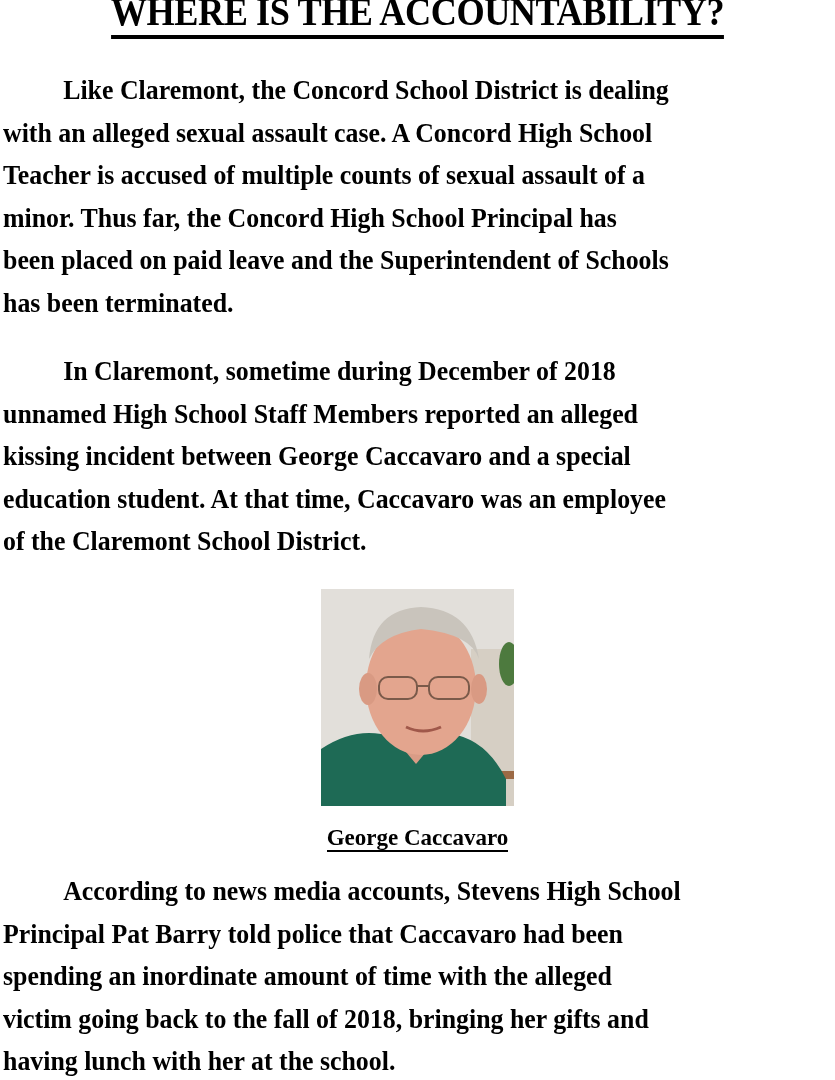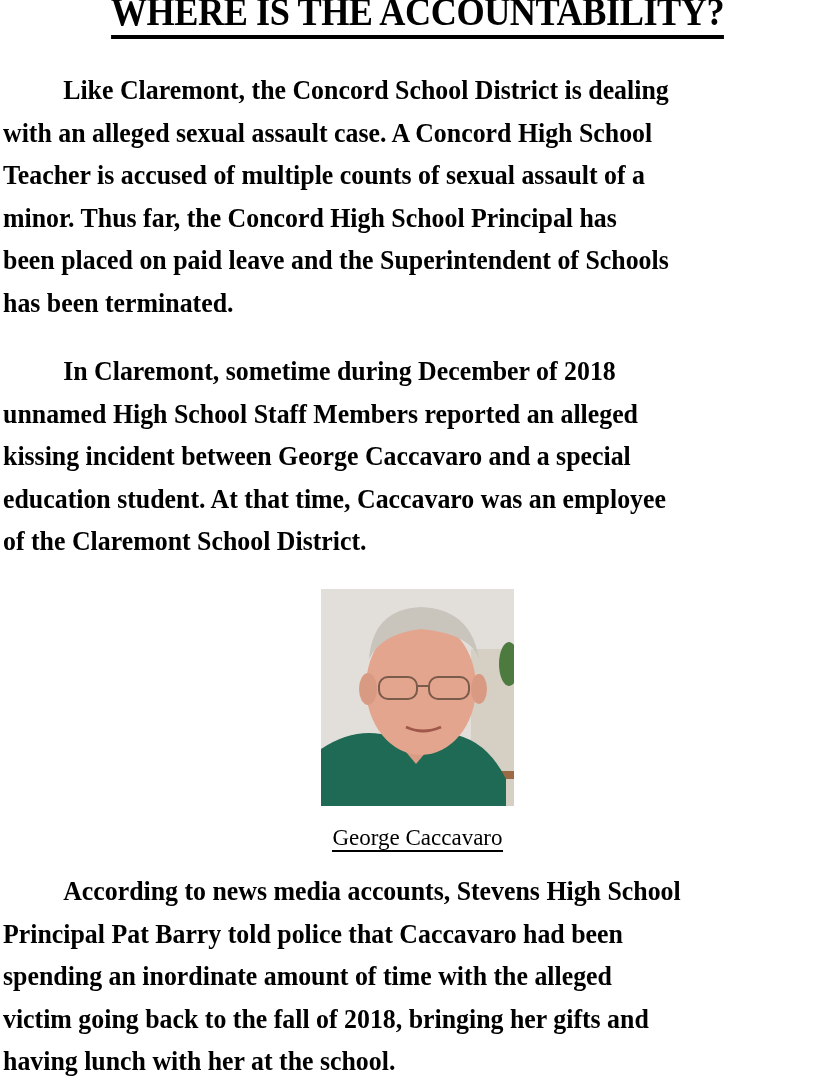--- a/index.html
+++ b/index.html
@@ -20,21 +20,21 @@
     }
     .line { display:block; white-space:nowrap; }
     .line.indent { padding-left:64px; }
     .photo {
       position:absolute; left:321px; top:589px; width:193px; height:217px;
       background:linear-gradient(180deg,#e3e0db 0%,#dedad4 55%,#cfc8bd 100%);
       overflow:hidden;
     }
     .caption {
       position:absolute; left:0; width:835px; top:825px; text-align:center;
-      font-family:"Liberation Serif", serif; font-weight:normal; font-size:23px;
+      font-family:"Liberation Serif", serif; font-weight:bold; font-size:23px;
     }
     .caption span { border-bottom:2px solid #000; line-height:24px; display:inline-block; }
   </style>
 </head>
 <body>
 
 <div class="title">
   <span>WHERE IS THE ACCOUNTABILITY?</span>
 </div>
 

